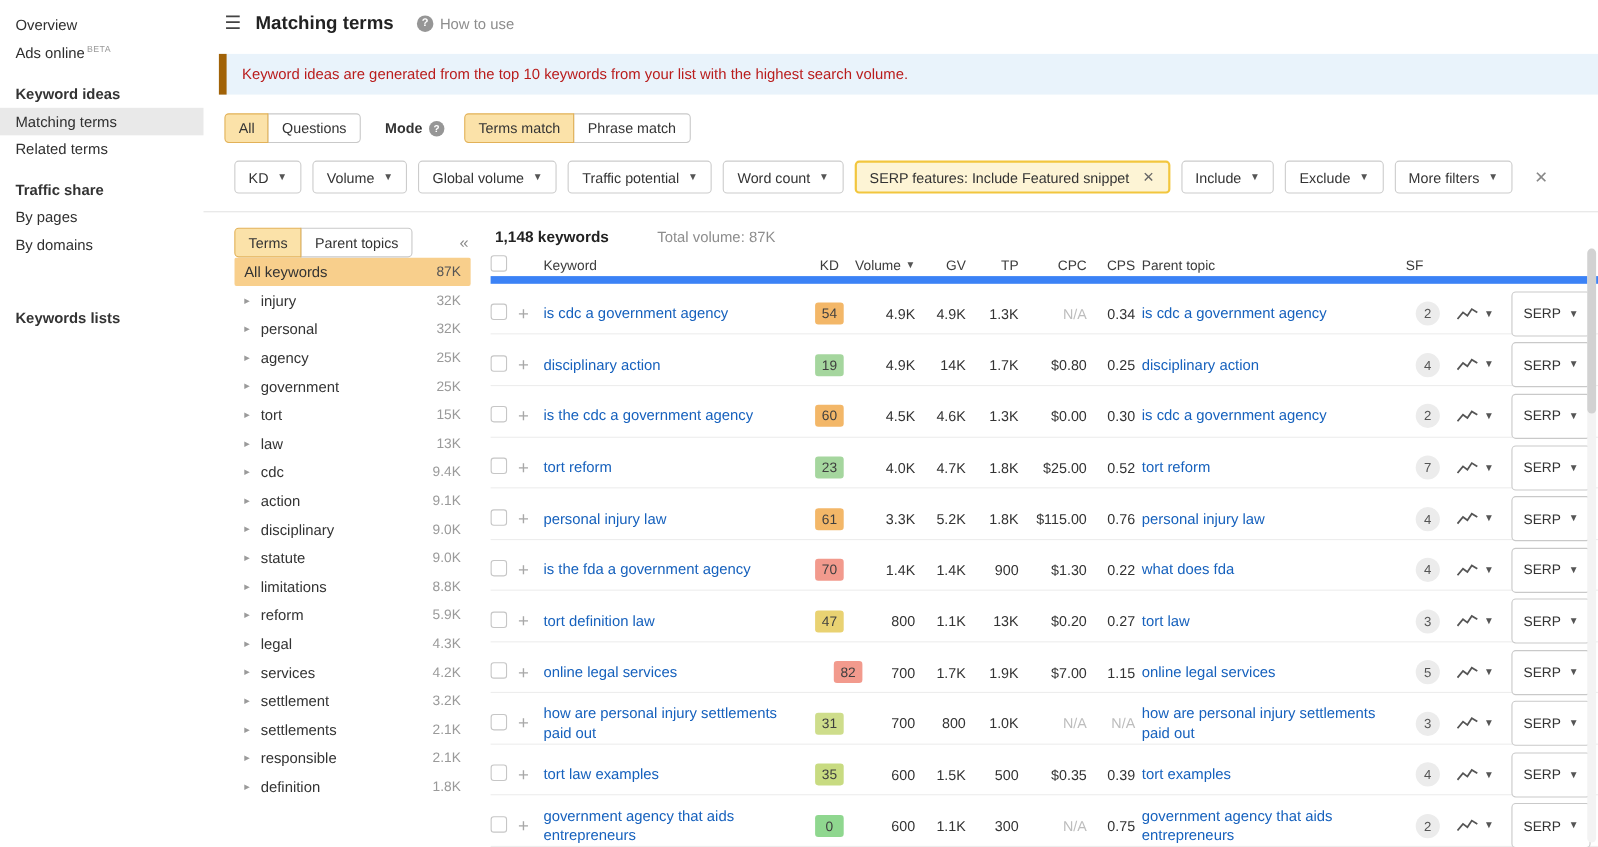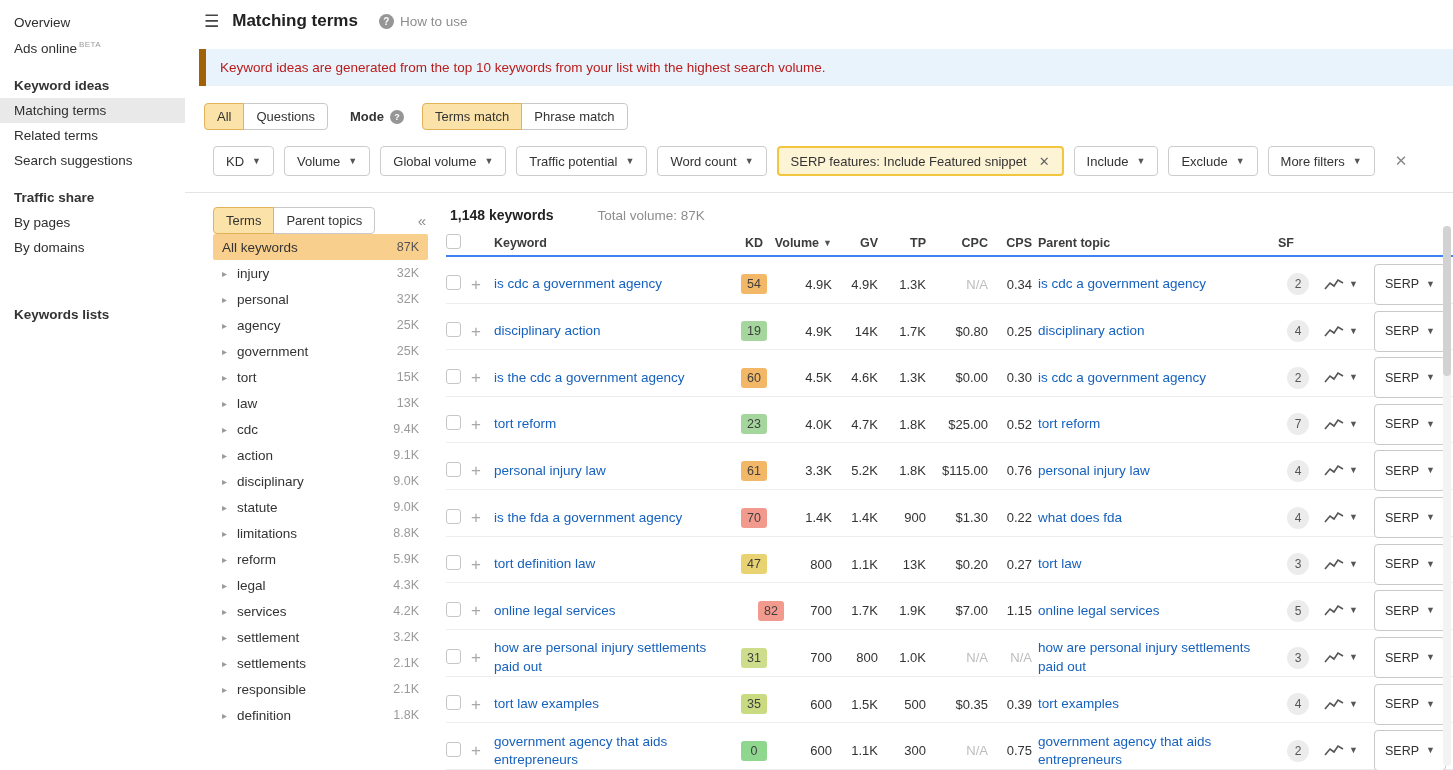--- a/index.html
+++ b/index.html
@@ -57,21 +57,21 @@
   .tri{color:#9a9a9a;font-size:10px;width:12px;flex:none}
   .klabel{font-size:13.5px;color:#333;margin-left:3px}
   .kcount{margin-left:auto;font-size:12.5px;color:#9a9a9a}
 
   
   .tablearea{flex:1;min-width:0;display:flex;flex-direction:column}
   .summary{display:flex;align-items:baseline;gap:44px;height:32px;padding-left:4px}
   .scount{font-weight:700;font-size:14px;color:#222}
   .stotal{color:#8d8d8d;font-size:13.5px}
   .grid{display:grid;grid-template-columns:22px 26px 240px 40px 64px 46px 48px 62px 44px 240px 40px 56px 76px;align-items:center}
-  .thead{height:32px;border-bottom:2px solid #3b82f6;font-weight:700;font-size:12.5px;color:#3c3c3c}
+  .thead{height:32px;border-bottom:7px solid #3b82f6;font-weight:400;font-size:12.5px;color:#3c3c3c}
   .trow{min-height:40px;border-bottom:1px solid #ededed;padding:7px 0}
   .hr{display:flex;justify-content:flex-end;align-items:center;gap:4px;padding-right:6px}
   .hc{text-align:center}
   .num{text-align:right;padding-right:6px;font-size:13px;color:#333}
   .na{color:#bdbdbd}
   .cb{width:15px;height:15px;border:1px solid #c6c6c6;border-radius:3px;background:#fff;cursor:pointer;display:inline-block}
   .plus{color:#a8a8a8;font-size:17px;cursor:pointer;padding-left:3px;line-height:1}
   .kw{padding-right:16px;line-height:1.35}
   .parent{padding-right:12px;line-height:1.35}
   .kw a,.parent a{color:#1661bd;text-decoration:none;font-size:13.5px;cursor:pointer}
@@ -95,21 +95,20 @@
 <div class="app">
 
   <aside class="sidebar">
     <div class="snav">Overview</div>
     <div class="snav">
       <span>Ads online</span><span class="beta">BETA</span>
     </div>
     <div class="sheader">Keyword ideas</div>
     <div class="snav selected-side">Matching terms</div>
     <div class="snav">Related terms</div>
-    <div class="snav">Search suggestions</div>
     <div class="sheader">Traffic share</div>
     <div class="snav">By pages</div>
     <div class="snav">By domains</div>
     <div class="sheader mt-big">Keywords lists</div>
   </aside>
 
   <main class="main">
 
     <div class="topbar">
       <span class="burger">☰</span>

